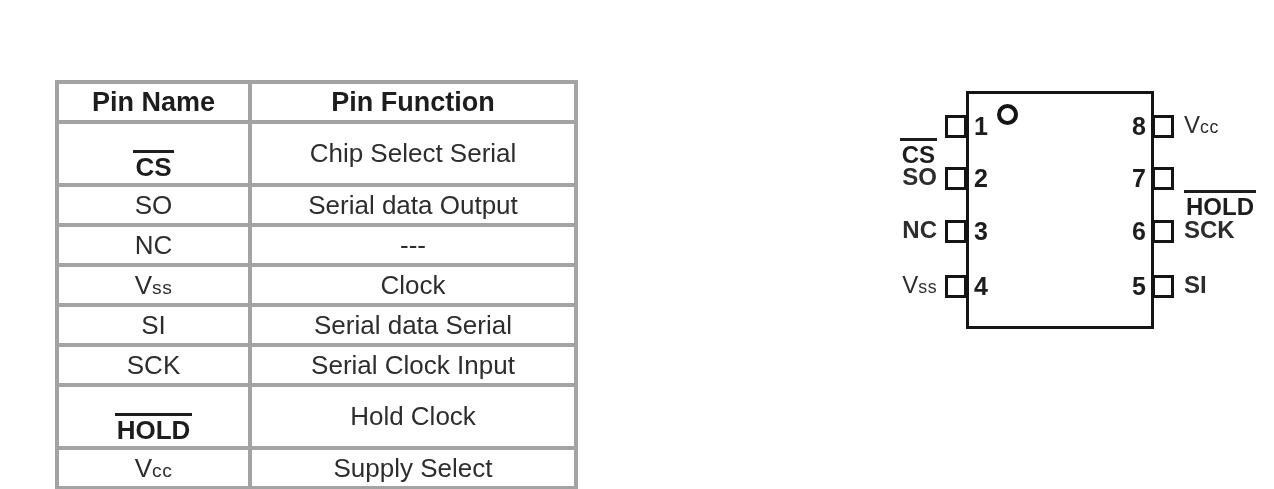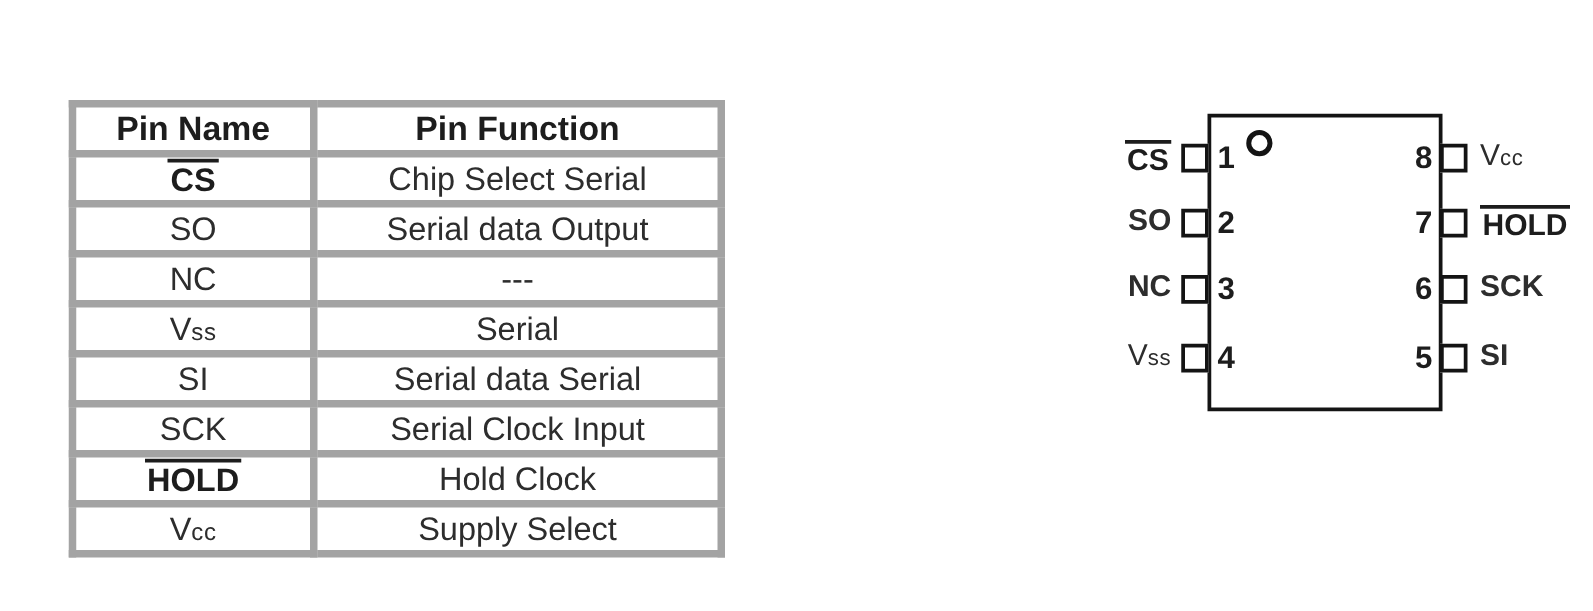--- a/index.html
+++ b/index.html
@@ -26,38 +26,39 @@
   
   #pin-table {
     position: absolute;
     left: 55px; top: 80px;
     width: 519px;
     border-collapse: collapse;
     table-layout: fixed;
     border: 4px solid #161616;
   }
   #pin-table th, #pin-table td {
-    border: 6px solid #a3a3a3;
+    border: 4px solid #a3a3a3;
     text-align: center;
     vertical-align: middle;
     height: 40px;
     font-size: 26px;
     color: #2d2d2d;
     white-space: nowrap;
   }
   #pin-table th {
     font-size: 27px;
     font-weight: bold;
     color: #1d1d1d;
   }
   .ov {
     display: inline-block;
     border-top: 3px solid #1d1d1d;
     padding: 1px 2px 0 2px;
     line-height: 1.05;
+    margin-top: 26px;
   }
   .b { font-weight: bold; color: #1d1d1d; }
   .sm { font-size: 0.74em; letter-spacing: 0.5px; }
 
   
   .chip-body {
     position: absolute;
     left: 966px; top: 91px;
     width: 188px; height: 238px;
     border: 3px solid #141414;
@@ -121,21 +122,21 @@
         <tr>
           <td>SO</td>
           <td>Serial data Output</td>
         </tr>
         <tr>
           <td>NC</td>
           <td>---</td>
         </tr>
         <tr>
           <td>V<span class="sm">ss</span></td>
-          <td>Serial</td>
+          <td>Clock</td>
         </tr>
         <tr>
           <td>SI</td>
           <td>Serial data Serial</td>
         </tr>
         <tr>
           <td>SCK</td>
           <td>Serial Clock Input</td>
         </tr>
         <tr>

